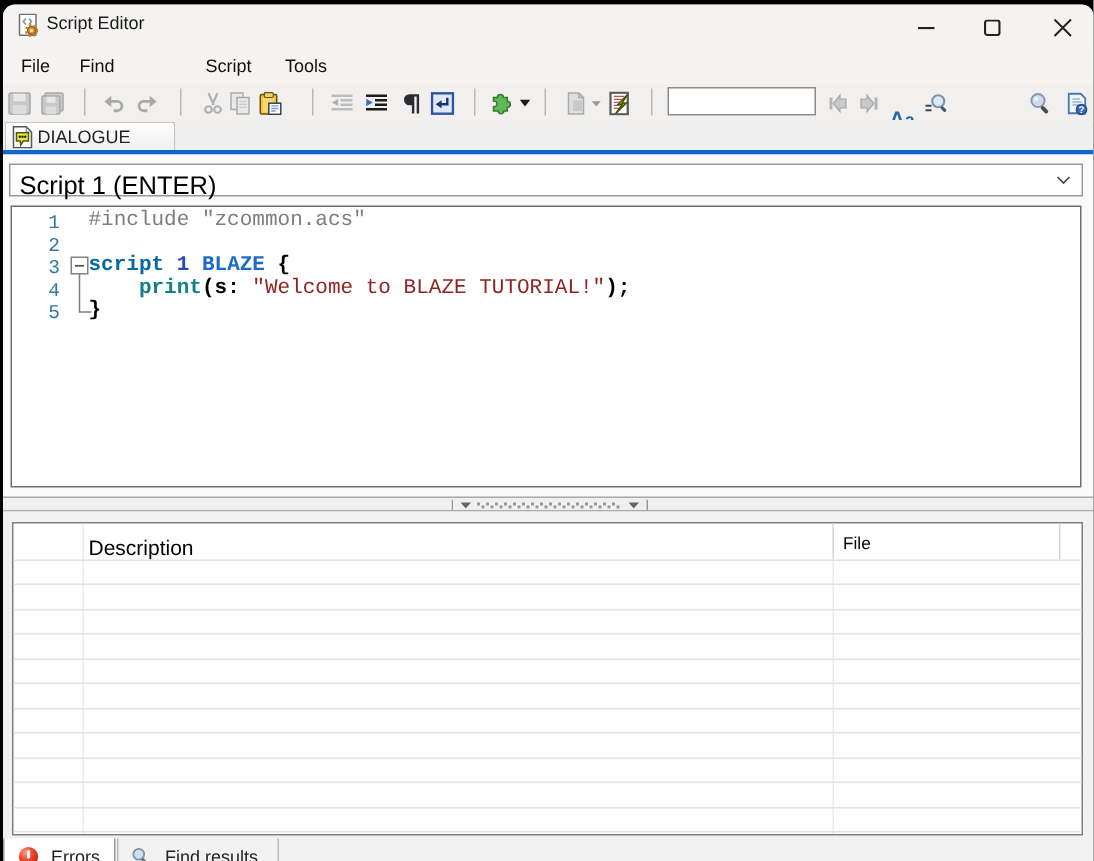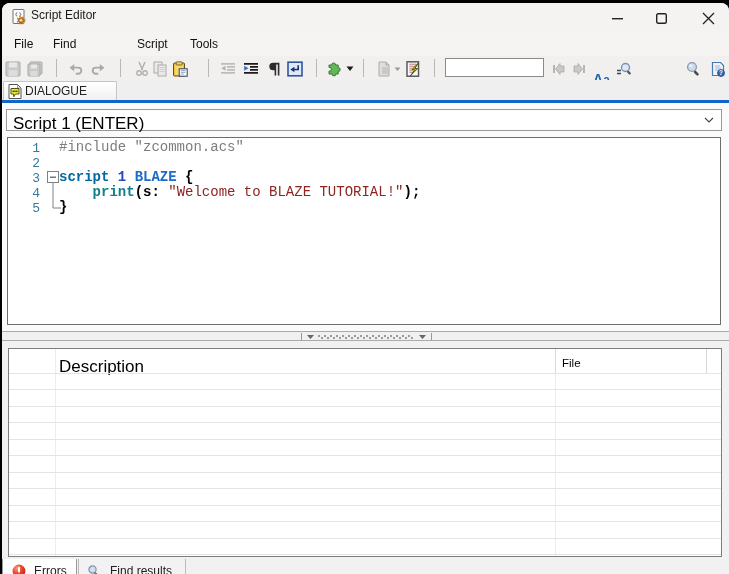--- a/index.html
+++ b/index.html
@@ -292,21 +292,21 @@
           <rect x="110" y="4" width="2" height="2"></rect>
       </g>
     </svg>
   </div>
   <div id="bottom">
     <div id="grid">
       <div class="vline" style="left:46px;"></div>
       <div class="vline" style="left:546px;"></div>
       <div class="hdrline" style="left:546px; top:0; height:24px;"></div>
       <div class="hdrline" style="left:697px; top:0; height:24px;"></div>
-      <div class="abs" style="left:50px; top:8px; font-size:17px; color:#000;">Description</div>
+      <div class="abs" style="left:50px; top:8px; font-size:14px; color:#000;">Description</div>
       <div class="abs" style="left:553px; top:8px; font-size:11.5px; color:#000;">File</div>
       <div class="hline" style="top:24px;"></div>
       <div class="hline" style="top:40px;"></div>
       <div class="hline" style="top:57px;"></div>
       <div class="hline" style="top:73px;"></div>
       <div class="hline" style="top:90px;"></div>
       <div class="hline" style="top:106px;"></div>
       <div class="hline" style="top:123px;"></div>
       <div class="hline" style="top:139px;"></div>
       <div class="hline" style="top:156px;"></div>

